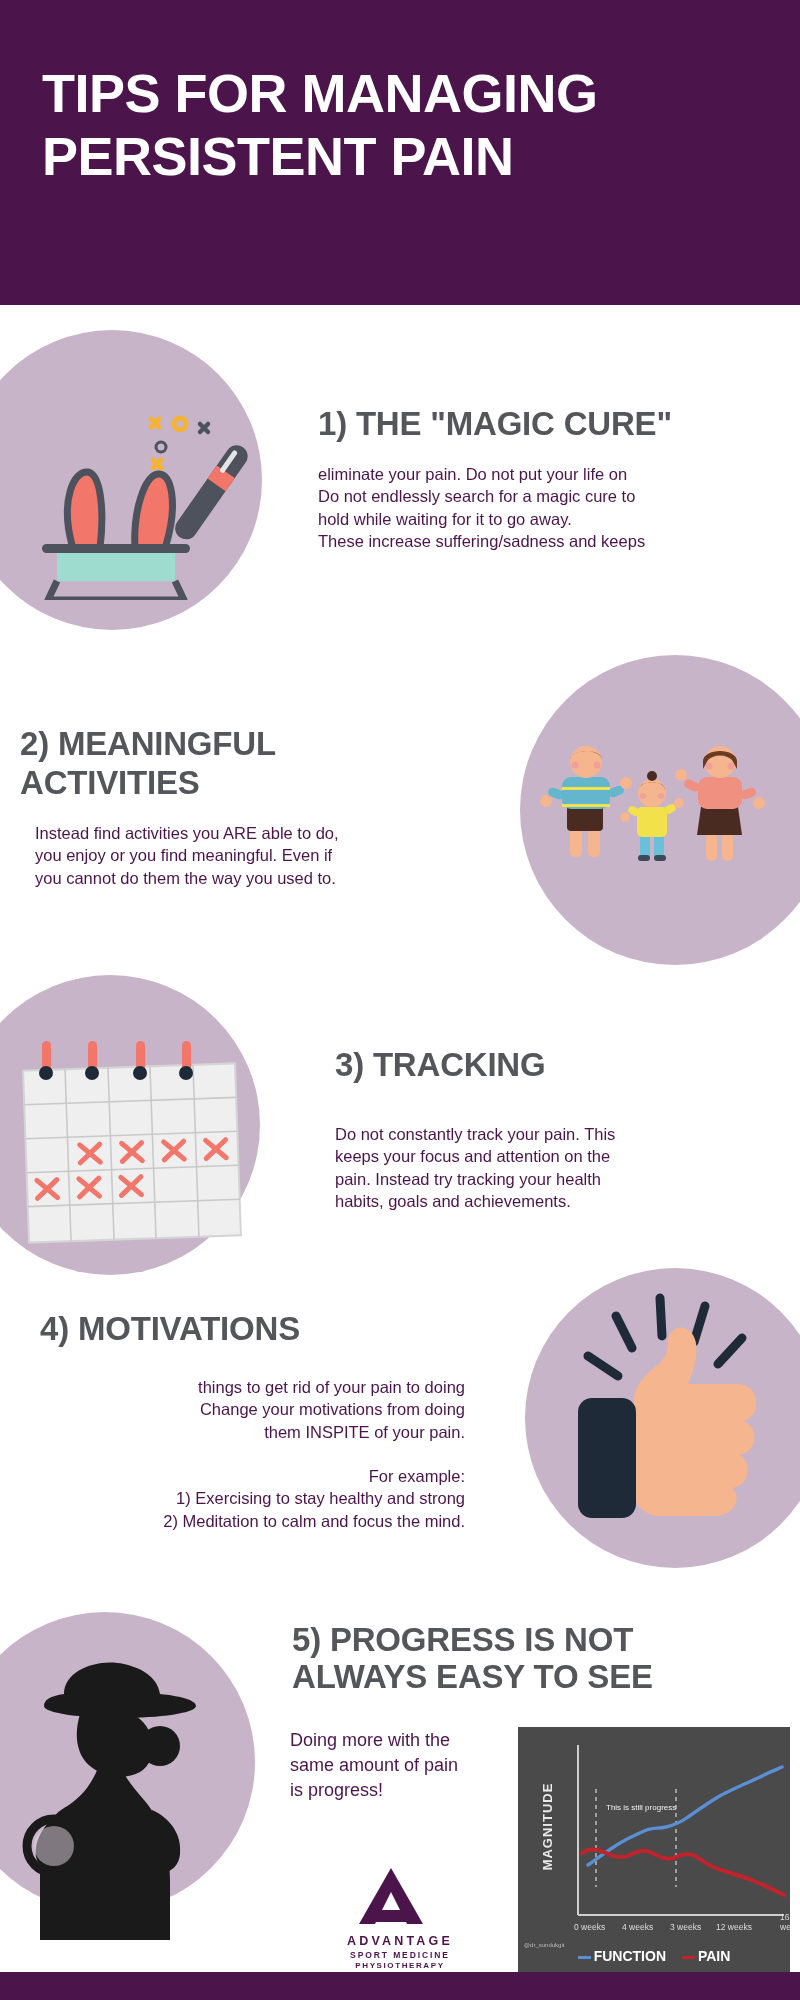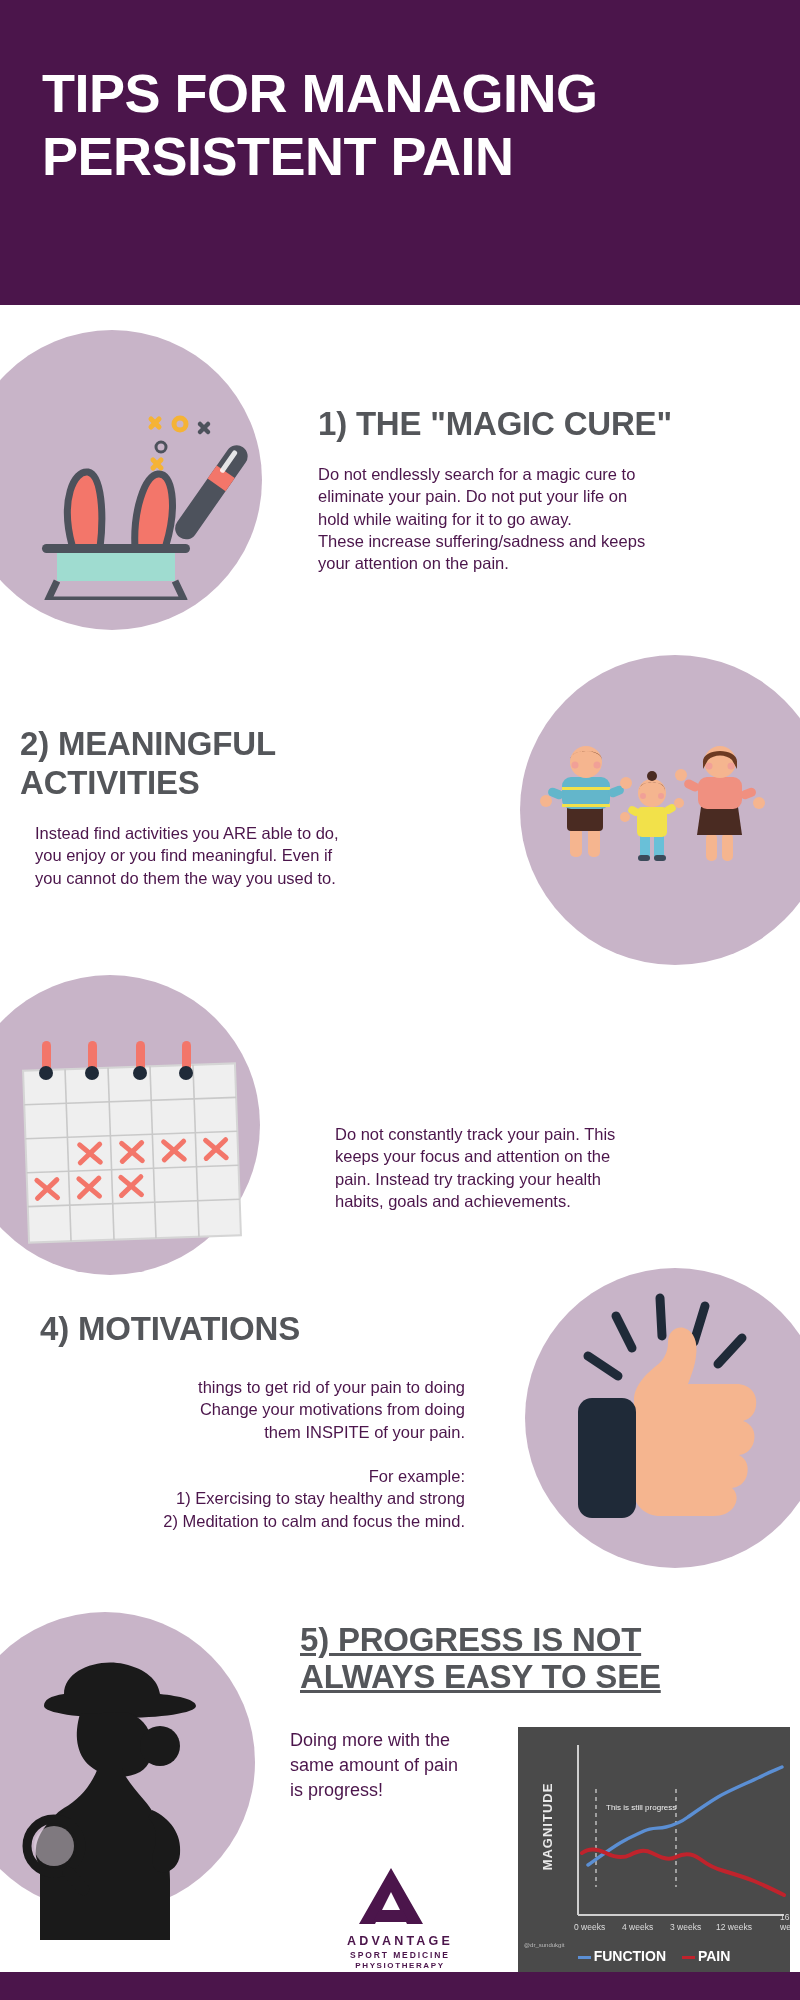--- a/index.html
+++ b/index.html
@@ -218,25 +218,24 @@
 
       <rect x="57" y="253" width="118" height="28" fill="#9fdcd0"></rect>
 
       <path d="M57 281 L48 300 L184 300 L175 281" fill="none" stroke="#4d525c" stroke-width="7" stroke-linejoin="round"></path>
     </svg>
   </div>
 
   <h2 class="sec-title ta-left" style="left:318px; top:405px; width:460px;">1) THE "MAGIC CURE"</h2>
 
   <div class="sec-body ta-left" style="left:318px; top:463px; width:470px;">
+    <p>eliminate your pain. Do not put your life on</p>
     <p>Do not endlessly search for a magic cure to</p>
-    <p>eliminate your pain. Do not put your life on</p>
     <p>hold while waiting for it to go away.</p>
     <p>These increase suffering/sadness and keeps</p>
-    <p>your attention on the pain.</p>
   </div>
 
   <div class="circle" style="left:520px; top:655px; width:310px; height:310px;"></div>
 
   <div class="fam-wrap">
     <svg viewBox="0 0 230 130" width="230" height="130" aria-hidden="true">
 
       <g>
         <rect x="30" y="82" width="12" height="30" rx="5" fill="#f5b58f"></rect>
         <rect x="48" y="82" width="12" height="30" rx="5" fill="#f5b58f"></rect>
@@ -343,20 +342,21 @@
         <rect x="78" y="6" width="9" height="30" rx="4.5" fill="#f3766a"></rect>
         <circle cx="82" cy="38" r="7" fill="#1f2a38"></circle>
         <rect x="126" y="6" width="9" height="30" rx="4.5" fill="#f3766a"></rect>
         <circle cx="130" cy="38" r="7" fill="#1f2a38"></circle>
         <rect x="172" y="6" width="9" height="30" rx="4.5" fill="#f3766a"></rect>
         <circle cx="176" cy="38" r="7" fill="#1f2a38"></circle>
       </g>
     </svg>
   </div>
 
+  <h2 class="sec-title ta-left" style="left:335px; top:1046px; width:420px;">3) TRACKING</h2>
 
   <div class="sec-body ta-left" style="left:335px; top:1123px; width:430px;">
     <p>Do not constantly track your pain. This</p>
     <p>keeps your focus and attention on the</p>
     <p>pain. Instead try tracking your health</p>
     <p>habits, goals and achievements.</p>
   </div>
 
   <div class="circle" style="left:525px; top:1268px; width:300px; height:300px;"></div>
 
@@ -420,21 +420,21 @@
       </g>
 
       <g>
         <circle cx="34" cy="196" r="27" fill="none" stroke="#1a1a1a" stroke-width="9"></circle>
         <circle cx="34" cy="196" r="20" fill="#e3d7e3" opacity="0.5"></circle>
         <rect x="50" y="214" width="12" height="34" rx="6" fill="#1a1a1a" transform="rotate(-42 56 231)"></rect>
       </g>
     </svg>
   </div>
 
-  <h2 class="sec-title ta-left" style="left:300px; top:1622px; width:500px; line-height:1.12;text-decoration:underline;">
+  <h2 class="sec-title ta-left" style="left:292px; top:1622px; width:500px; line-height:1.12;">
     <span>5) PROGRESS IS NOT</span><br>
     <span>ALWAYS EASY TO SEE</span>
   </h2>
 
   <div class="sec-body ta-left" style="left:290px; top:1728px; width:215px; font-size:18px; line-height:1.38;">
     <p>Doing more with the</p>
     <p>same amount of pain</p>
     <p>is progress!</p>
   </div>
 

